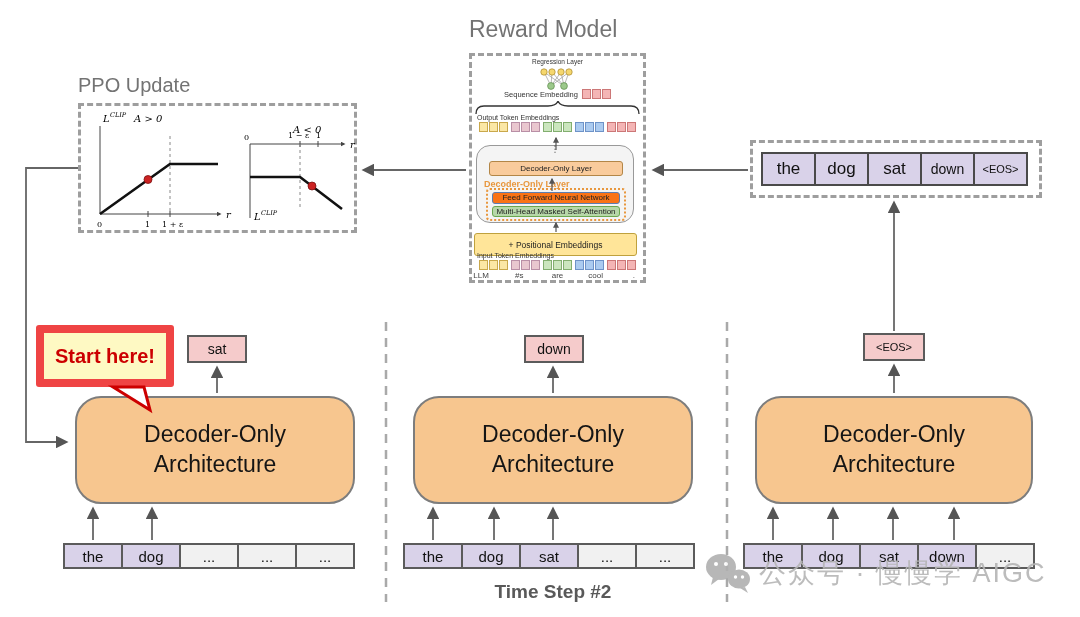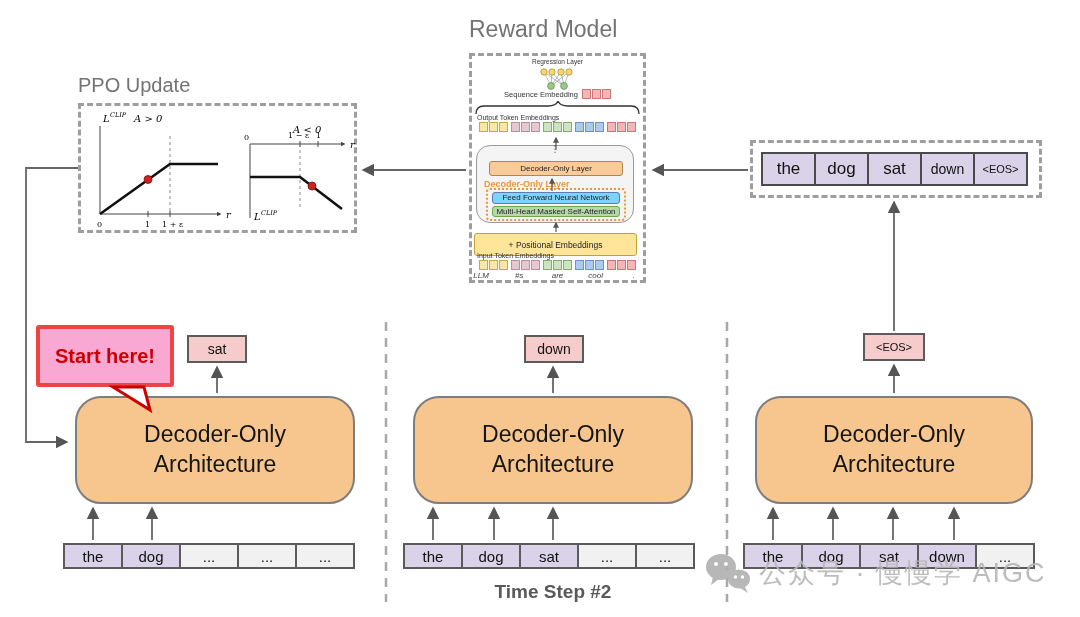--- a/index.html
+++ b/index.html
@@ -21,34 +21,34 @@
   .fcell+.fcell{margin-left:-2px;}
   .s17{font-size:17px;} .s14{font-size:14px;} .s11{font-size:11px;}
   
   .decoder{position:absolute;background:#F7C68F;border:2px solid #7d7d7d;border-radius:26px;
            display:flex;flex-direction:column;align-items:center;justify-content:center;
            font-size:23px;color:#151515;line-height:1.3;box-sizing:border-box;}
   .outbox{position:absolute;background:#F5CBCB;border:2px solid #5b5b5b;box-sizing:border-box;
           display:flex;align-items:center;justify-content:center;font-size:14px;color:#111;}
   .tslabel{position:absolute;font-weight:bold;font-size:19px;color:#595959;text-align:center;width:300px;}
   
-  .bubble{position:absolute;left:36px;top:325px;width:138px;height:62px;background:#f9a8d4;
-          border:4px solid #ef4444;border-radius:3px;box-sizing:border-box;z-index:4;
+  .bubble{position:absolute;left:36px;top:325px;width:138px;height:62px;background:#fef9c3;
+          border:8px solid #ef4444;border-radius:3px;box-sizing:border-box;z-index:4;
           display:flex;align-items:center;justify-content:center;font-weight:bold;font-size:20px;color:#CC0000;}
   
   .rlabel{position:absolute;font-size:7px;color:#333;white-space:nowrap;}
   .minirow{position:absolute;left:0;right:0;display:flex;justify-content:center;gap:3px;}
   .mgrp{display:flex;gap:1px;}
   .mc{width:9px;height:10px;box-sizing:border-box;border:1px solid #999;}
   .cy .mc{background:#FBE7A5;border-color:#C9A84C;}
   .cp .mc{background:#E9C7CF;border-color:#B98FA6;}
   .cg .mc{background:#CBE6BE;border-color:#82AE6F;}
   .cb .mc{background:#ABCBF0;border-color:#6E93C8;}
   .cr .mc{background:#F4B5B5;border-color:#CC7777;}
-  .wordsrow{position:absolute;left:0;right:0;display:flex;justify-content:center;gap:20px;font-style:italic;}
+  .wordsrow{position:absolute;left:0;right:0;display:flex;justify-content:center;gap:20px;}
   .wslot{width:29px;text-align:center;font-size:8px;color:#444;}
   .graystack{position:absolute;background:#F4F4F4;border:1px solid #999;border-radius:14px;box-sizing:border-box;}
   .innerbox{box-sizing:border-box;display:flex;align-items:center;justify-content:center;
             font-size:8px;color:#222;border-radius:3px;white-space:nowrap;}
   .watermark{position:absolute;left:703px;top:552px;z-index:6;display:flex;align-items:center;gap:6px;
              color:#b5b5b5;font-size:27px;letter-spacing:2px;opacity:0.9;white-space:nowrap;}
   svg text{font-family:"DejaVu Serif", serif;}
   .overlay{position:absolute;left:0;top:0;z-index:5;pointer-events:none;}
 </style>
 </head>
@@ -165,21 +165,21 @@
           <span class="mc"></span>
         </span>
     </div>
 
     <div class="graystack" style="left:4px;top:89px;width:158px;height:78px;">
       <div class="abs" style="left:0;right:0;top:0;text-align:center;font-size:9px;color:#333;line-height:7px;">⋮</div>
       <div class="innerbox abs" style="left:12px;top:15px;width:134px;height:15px;background:#F9CB9C;border:1px solid #B38647;">Decoder-Only Layer</div>
       <div class="abs" style="left:7px;top:33px;font-size:9px;font-weight:bold;color:#E8973E;white-space:nowrap;">Decoder-Only Layer</div>
       <div class="abs" style="left:9px;top:42px;width:140px;height:33px;border:2px dotted #E8973E;border-radius:4px;box-sizing:border-box;
                   display:flex;flex-direction:column;gap:2px;padding:2px 4px;">
-        <div class="innerbox" style="height:13px;background:#7dd3fc;border:1px solid #5B7DB1;">Feed Forward Neural Network</div>
+        <div class="innerbox" style="height:13px;background:#f97316;border:1px solid #5B7DB1;">Feed Forward Neural Network</div>
         <div class="innerbox" style="height:12px;background:#B6D7A8;border:1px solid #6AA84F;">Multi-Head Masked Self-Attention</div>
       </div>
     </div>
 
     <div class="innerbox abs" style="left:2px;top:177px;width:163px;height:23px;background:#FFE599;border:1px solid #BFA13D;font-size:8.5px;">+ Positional Embeddings</div>
 
     <div class="rlabel" style="left:5px;top:196px;">Input Token Embeddings</div>
 
     <div class="minirow" style="top:204px;">
       <span class="mgrp cy">

